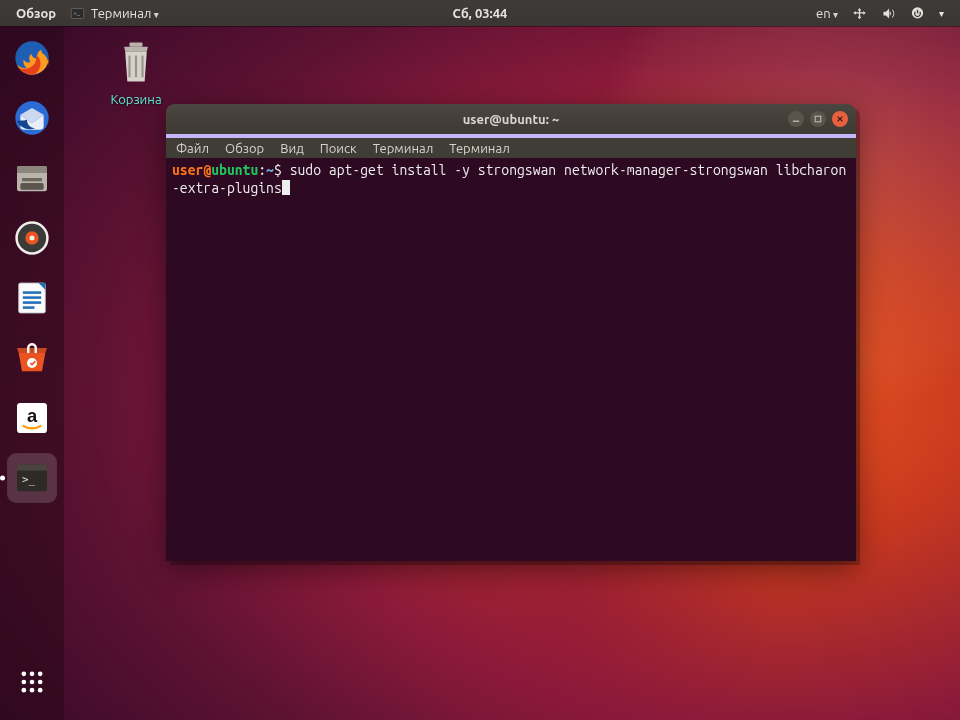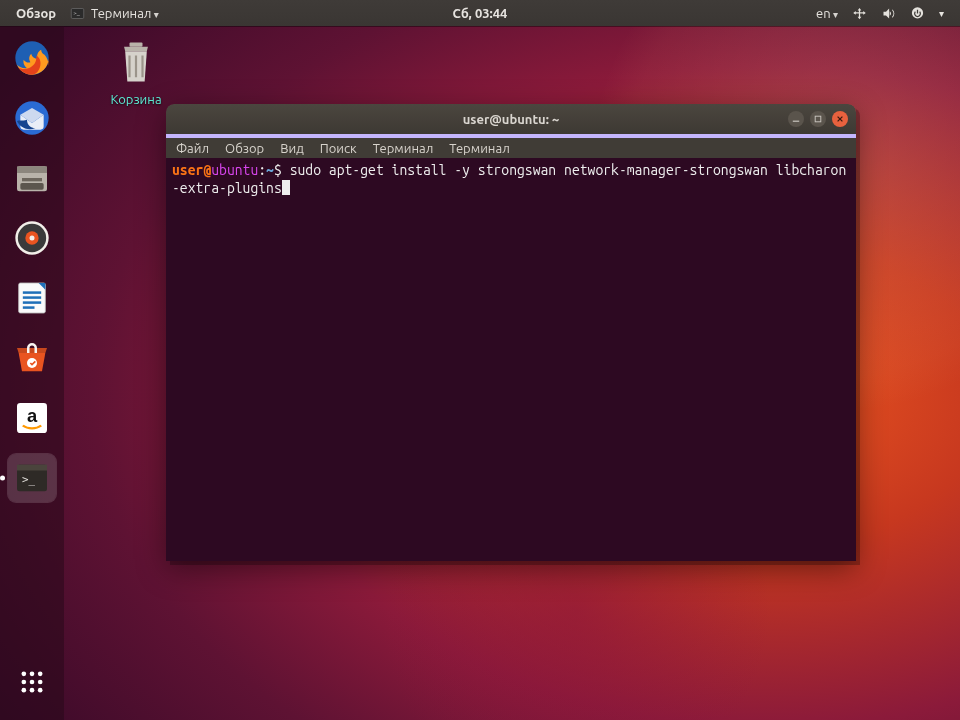--- a/index.html
+++ b/index.html
@@ -92,21 +92,21 @@
 }
 .menubar span { cursor: default; }
 
 .term-body {
   flex: 1; background: #2d0922; color: #eee;
   font-family: "Ubuntu Mono","DejaVu Sans Mono",monospace; font-size: 14px;
   padding: 4px 6px; line-height: 1.25;
   white-space: pre-wrap; word-break: break-all;
 }
 .p-user { color: #f97316; font-weight: bold; }
-.p-host { color: #d946ef; font-weight: normal; }
+.p-host { color: #22c55e; font-weight: bold; }
 .p-path { color: #6aa6d8; font-weight: bold; }
 .p-cmd { color: #eeeeee; }
 .cursor {
   display:inline-block; width:8px; height:15px; background:#eeeeee; vertical-align:-2px;
 }
 
 
 .si { width: 40px; height: 40px; }
 </style>
 </head>

